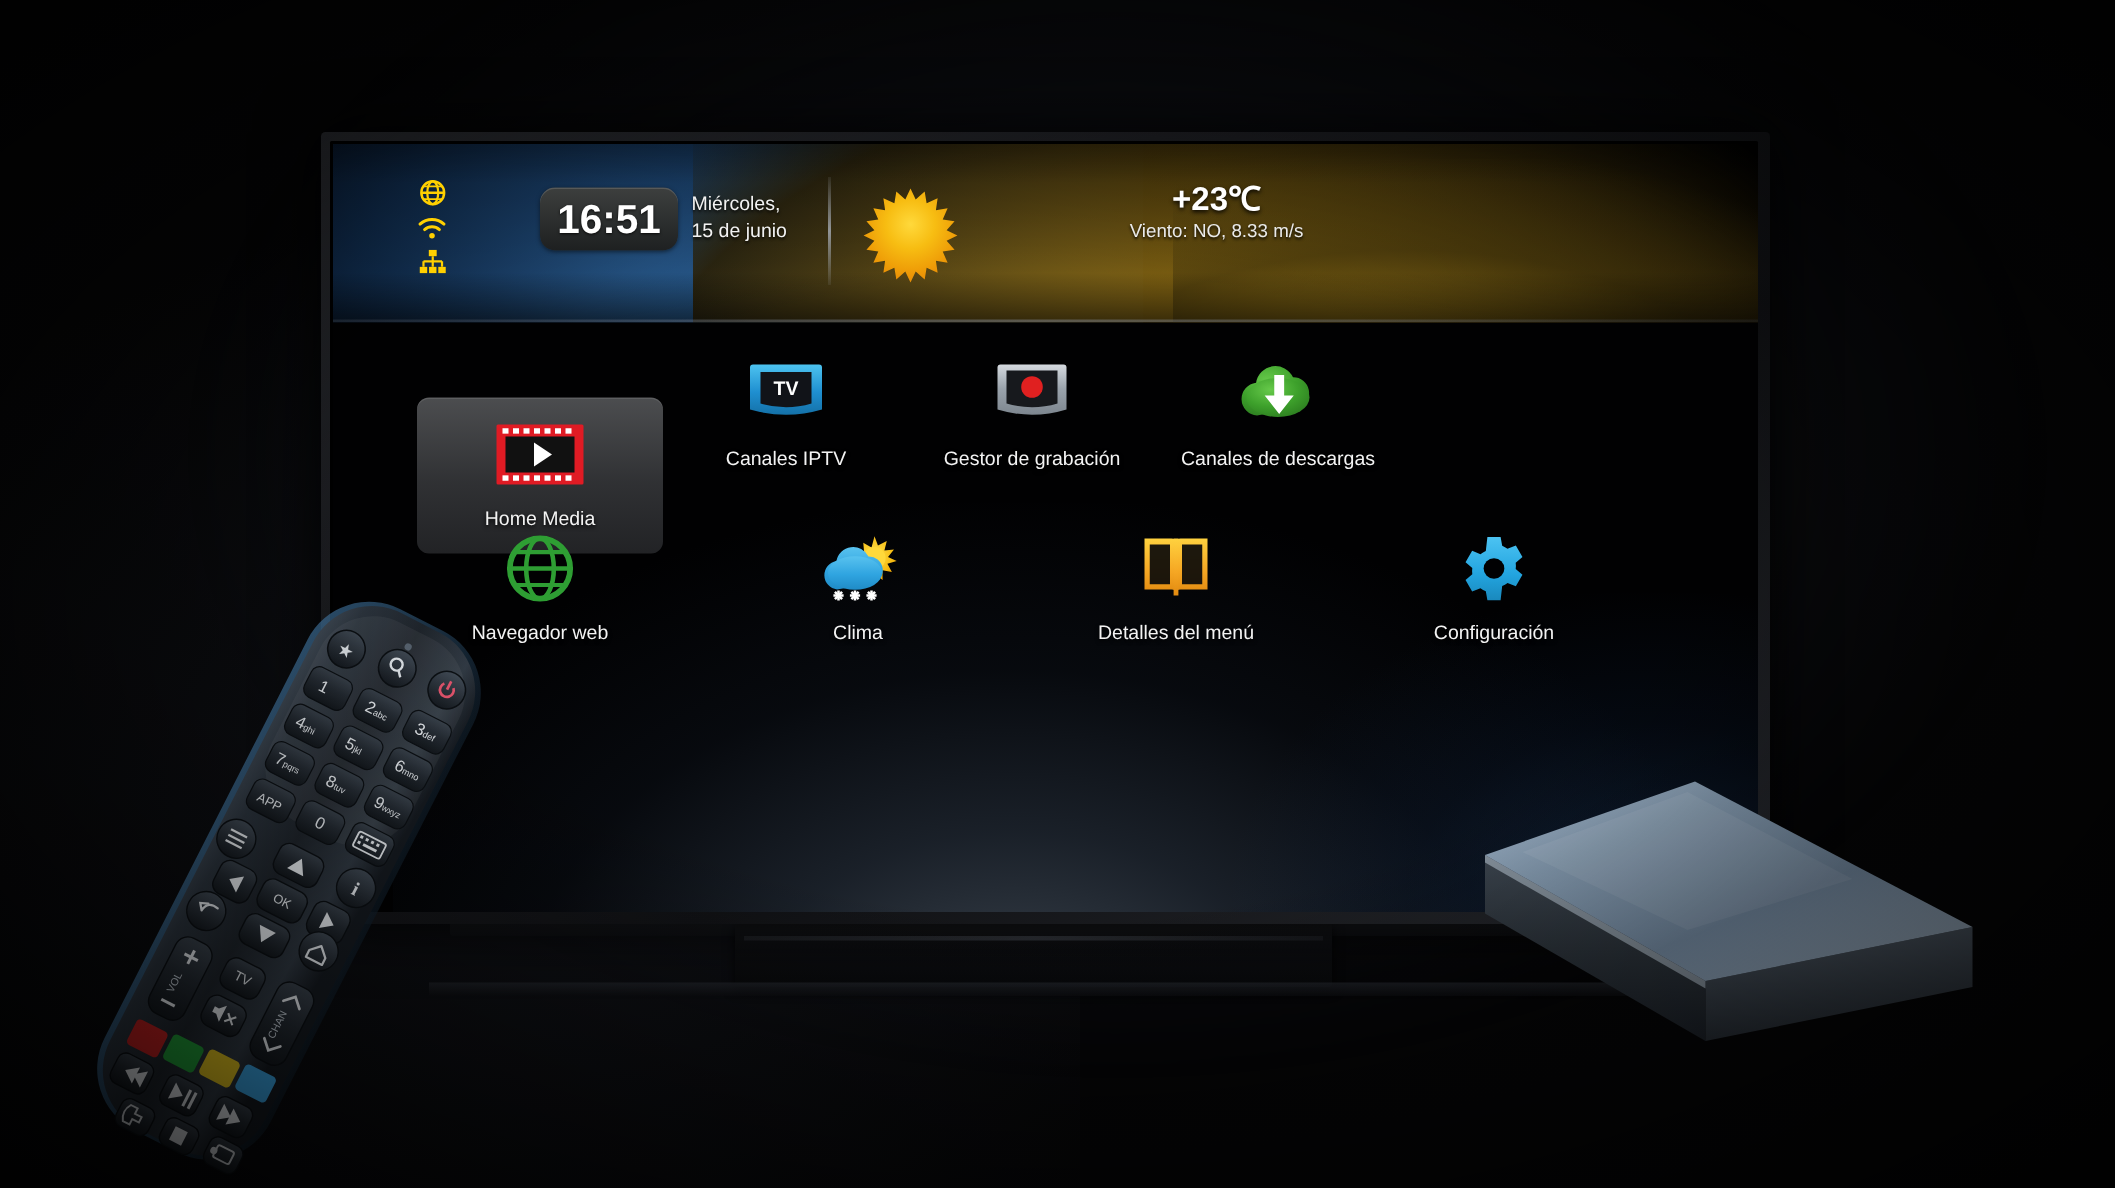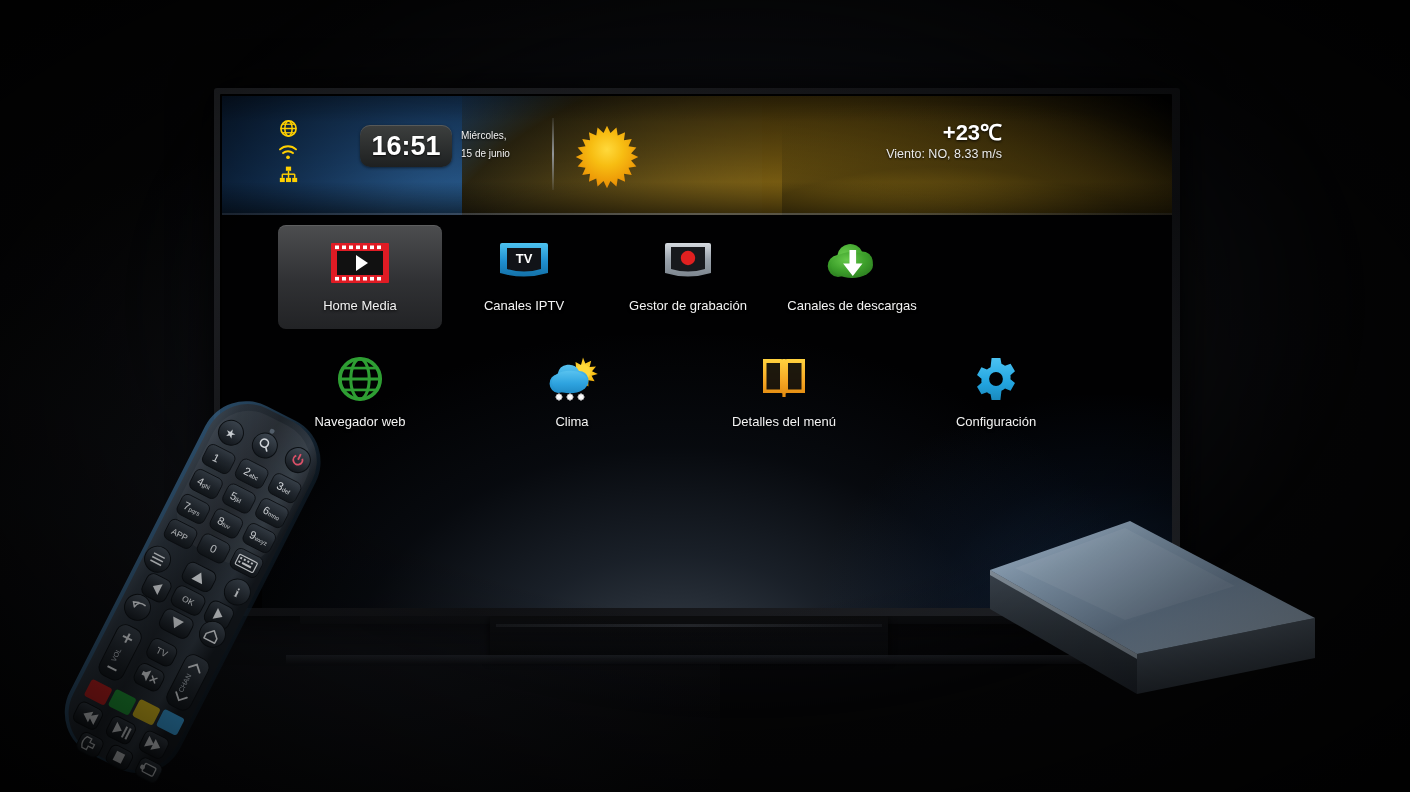--- a/index.html
+++ b/index.html
@@ -135,21 +135,21 @@
   .clock-time {
     font-size: 27px; font-weight: bold; color: #fff;
     letter-spacing: 0px;
     text-shadow: 0 1px 2px rgba(0,0,0,.8);
   }
   .date-block {
     position: absolute;
     left: 239px; top: 31px;
     z-index: 4;
     color: #f2f2f2;
-    font-size: 10px;
+    font-size: 13px;
     line-height: 18px;
     text-shadow: 0 1px 2px rgba(0,0,0,.85);
   }
 
   .hdr-divider {
     position: absolute;
     left: 330px; top: 22px;
     width: 2px; height: 72px;
     background: linear-gradient(to bottom, rgba(160,168,180,.1), rgba(175,183,196,.75), rgba(160,168,180,.1));
     z-index: 4;
@@ -157,23 +157,23 @@
 
   .sun-wrap {
     position: absolute;
     left: 350px; top: 27px;
     width: 70px; height: 68px;
     z-index: 4;
   }
 
   .weather-block {
     position: absolute;
-    left: 450px; top: 24px;
+    left: 424px; top: 24px;
     width: 330px;
-    text-align: right;
+    text-align: center;
     z-index: 4;
   }
   .weather-temp {
     font-size: 22px; font-weight: bold; color: #ffffff;
     text-shadow: 0 1px 3px rgba(0,0,0,.9);
     line-height: 26px;
   }
   .weather-line {
     font-size: 12.5px; color: #eaeaea;
     line-height: 17px;
@@ -231,20 +231,21 @@
     flex-direction: column;
     align-items: center;
     justify-content: flex-start;
     padding-top: 12px;
     border-radius: 8px;
     position: relative;
   }
   .tile.selected {
     background: linear-gradient(to bottom, rgba(122,124,127,0.62), rgba(86,88,92,0.55) 55%, rgba(64,66,70,0.52));
     box-shadow: inset 0 1px 0 rgba(255,255,255,0.10);
+    margin-top: 40px;
   }
   .tile-icon {
     height: 52px;
     display: flex; align-items: center; justify-content: center;
     margin-bottom: 9px;
   }
   .tile-label {
     font-size: 13px;
     color: #f3f3f3;
     text-align: center;

